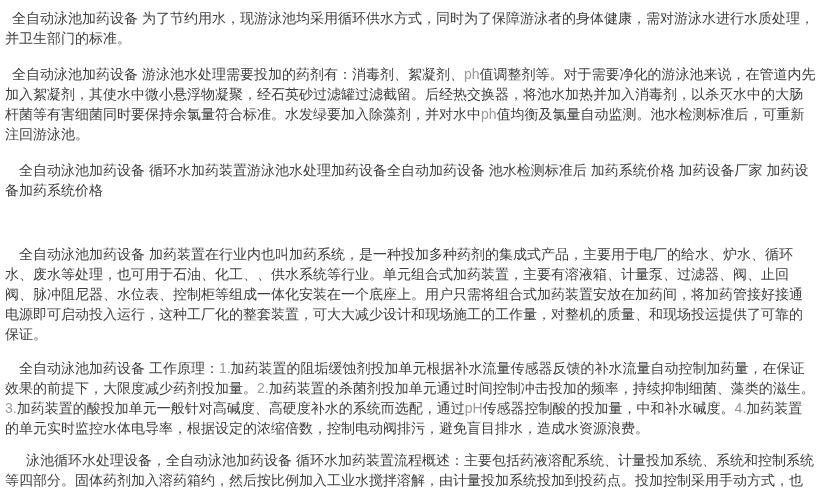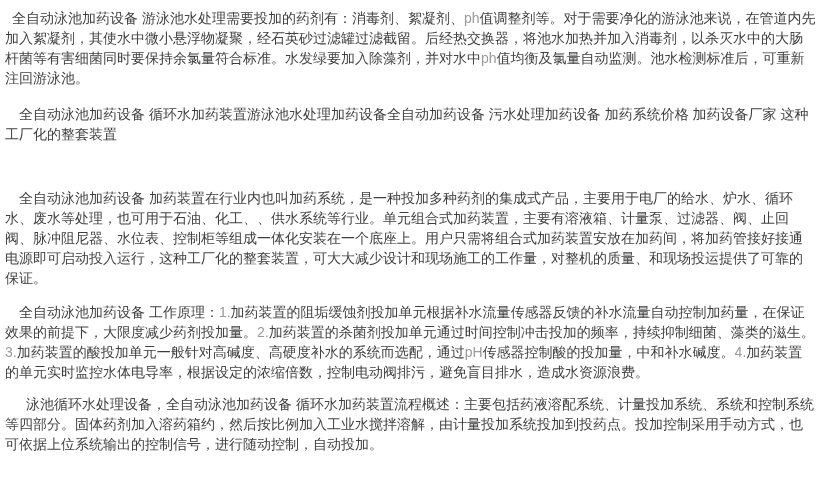--- a/index.html
+++ b/index.html
@@ -34,24 +34,25 @@
   .mb16 { margin-bottom: 16px !important; }
   .mb44 { margin-bottom: 44px !important; }
   .mb14 { margin-bottom: 14px !important; }
   .mb12 { margin-bottom: 12px !important; }
   .mb10 { margin-bottom: 10px !important; }
 </style>
 </head>
 <body>
 
 <div class="doc">
+  <p class="ind7 mb16">全自动泳池加药设备 为了节约用水，现游泳池均采用循环供水方式，同时为了保障游泳者的身体健康，需对游泳水进行水质处理，并卫生部门的标准。</p>
 
   <p class="ind7 mb16">全自动泳池加药设备 游泳池水处理需要投加的药剂有：消毒剂、絮凝剂、<span class="latin">ph</span>值调整剂等。对于需要净化的游泳池来说，在管道内先加入絮凝剂，其使水中微小悬浮物凝聚，经石英砂过滤罐过滤截留。后经热交换器，将池水加热并加入消毒剂，以杀灭水中的大肠杆菌等有害细菌同时要保持余氯量符合标准。水发绿要加入除藻剂，并对水中<span class="latin">ph</span>值均衡及氯量自动监测。池水检测标准后，可重新注回游泳池。</p>
 
-  <p class="ind14 mb44">全自动泳池加药设备 循环水加药装置游泳池水处理加药设备全自动加药设备 污水处理加药设备 加药系统价格 加药设备厂家 这种工厂化的整套装置</p>
+  <p class="ind14 mb44">全自动泳池加药设备 循环水加药装置游泳池水处理加药设备全自动加药设备 池水检测标准后 加药系统价格 加药设备厂家 加药设备加药系统价格</p>
 
   <p class="ind14 mb14">全自动泳池加药设备 加药装置在行业内也叫加药系统，是一种投加多种药剂的集成式产品，主要用于电厂的给水、炉水、循环水、废水等处理，也可用于石油、化工、、供水系统等行业。单元组合式加药装置，主要有溶液箱、计量泵、过滤器、阀、止回阀、脉冲阻尼器、水位表、控制柜等组成一体化安装在一个底座上。用户只需将组合式加药装置安放在加药间，将加药管接好接通电源即可启动投入运行，这种工厂化的整套装置，可大大减少设计和现场施工的工作量，对整机的质量、和现场投运提供了可靠的保证。</p>
 
   <p class="ind14 mb12">全自动泳池加药设备 工作原理：<span class="latin">1.</span>加药装置的阻垢缓蚀剂投加单元根据补水流量传感器反馈的补水流量自动控制加药量，在保证效果的前提下，大限度减少药剂投加量。<span class="latin">2.</span>加药装置的杀菌剂投加单元通过时间控制冲击投加的频率，持续抑制细菌、藻类的滋生。<span class="latin">3.</span>加药装置的酸投加单元一般针对高碱度、高硬度补水的系统而选配，通过<span class="latin">pH</span>传感器控制酸的投加量，中和补水碱度。<span class="latin">4.</span>加药装置的单元实时监控水体电导率，根据设定的浓缩倍数，控制电动阀排污，避免盲目排水，造成水资源浪费。</p>
 
   <p class="ind21 mb10">泳池循环水处理设备，全自动泳池加药设备 循环水加药装置流程概述：主要包括药液溶配系统、计量投加系统、系统和控制系统等四部分。固体药剂加入溶药箱约，然后按比例加入工业水搅拌溶解，由计量投加系统投加到投药点。投加控制采用手动方式，也可依据上位系统输出的控制信号，进行随动控制，自动投加。</p>
 
 </div>
 
 </body></html>

